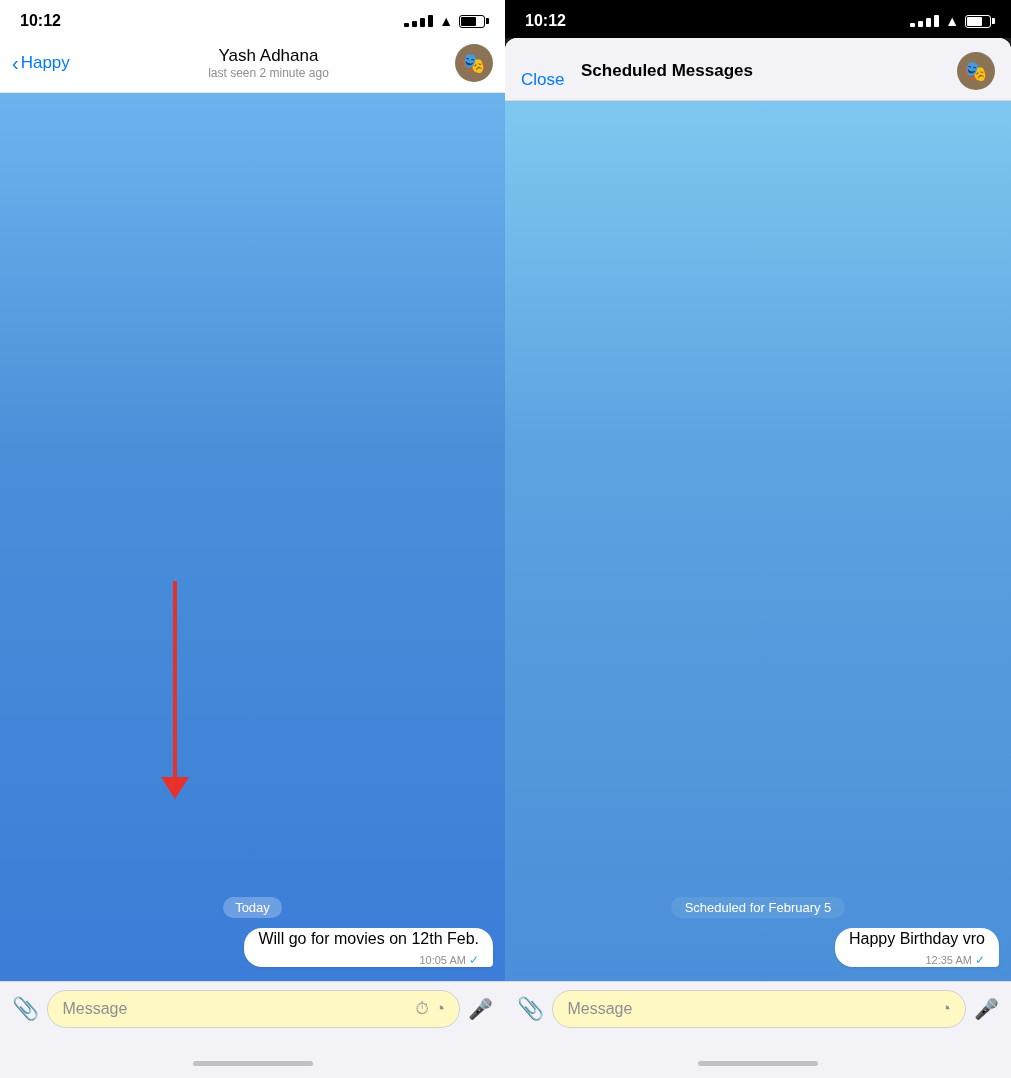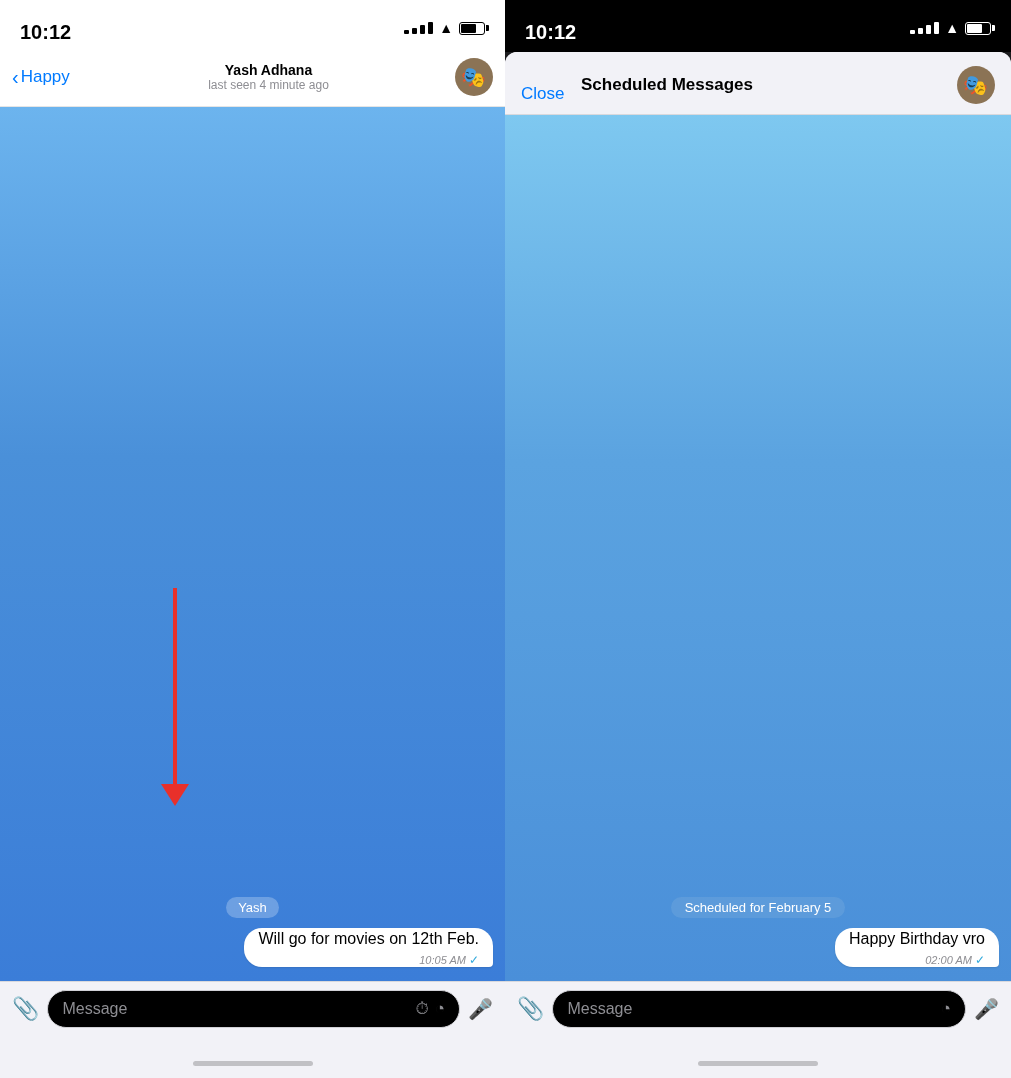--- a/index.html
+++ b/index.html
@@ -40,24 +40,23 @@
       justify-content: space-between;
       align-items: center;
       padding: 12px 20px 8px;
       background: transparent;
       z-index: 10;
     }
     .status-bar.dark {
       background: #000;
     }
     .status-time {
-      font-size: 20px;
+      font-size: 16px;
       font-weight: 600;
       color: #000;
-      margin-top: 9px;
     }
     .status-time.white {
       color: #fff;
     }
     .status-icons {
       display: flex;
       align-items: center;
       gap: 6px;
     }
     .signal-dots {
@@ -134,22 +133,22 @@
       font-weight: 300;
       color: #007AFF;
     }
     .nav-center {
       flex: 1;
       display: flex;
       flex-direction: column;
       align-items: center;
     }
     .nav-title {
-      font-size: 14px;
-      font-weight: 700;
+      font-size: 17px;
+      font-weight: 400;
       color: #000;
     }
     .nav-subtitle {
       font-size: 12px;
       color: #8e8e93;
     }
     .nav-avatar {
       width: 38px;
       height: 38px;
       border-radius: 50%;
@@ -207,21 +206,20 @@
     .message-meta {
       display: flex;
       align-items: center;
       justify-content: flex-end;
       gap: 3px;
       margin-top: 3px;
     }
     .message-time {
       font-size: 11px;
       color: #8e8e93;
-      font-style: italic;
     }
     .message-check {
       color: #34aadc;
       font-size: 12px;
     }
 
     
     .red-arrow-container {
       position: absolute;
       left: 50%;
@@ -258,21 +256,21 @@
       gap: 8px;
       border-top: 1px solid rgba(0,0,0,0.1);
     }
     .input-attach {
       font-size: 22px;
       color: #8e8e93;
       cursor: pointer;
     }
     .input-field-wrap {
       flex: 1;
-      background: #000000;
+      background: #fef9c3;
       border-radius: 20px;
       border: 1px solid #d1d1d6;
       display: flex;
       align-items: center;
       padding: 8px 14px;
       gap: 6px;
     }
     .input-placeholder {
       font-size: 16px;
       color: #8e8e93;
@@ -410,35 +408,35 @@
     </div>
   </div>
 
   <div class="nav-bar">
     <div class="nav-back">
       <span class="chevron">‹</span>
       <span>Happy</span>
     </div>
     <div class="nav-center">
       <span class="nav-title">Yash Adhana</span>
-      <span class="nav-subtitle">last seen 4 minute ago</span>
+      <span class="nav-subtitle">last seen 2 minute ago</span>
     </div>
     <div class="nav-avatar">
       <span>🎭</span>
     </div>
   </div>
 
   <div class="chat-area">
 
     <div class="red-arrow-container">
       <div class="red-arrow"></div>
     </div>
 
     <div class="chat-date-label">
-      <span class="date-badge">Yash</span>
+      <span class="date-badge">Today</span>
     </div>
 
     <div class="message-row">
       <div class="message-bubble">
         <span class="message-text">Will go for movies on 12th Feb.</span>
         <div class="message-meta">
           <span class="message-time">10:05 AM</span>
           <span class="message-check">✓</span>
         </div>
       </div>
@@ -491,21 +489,21 @@
     <div class="right-chat-area">
 
       <div class="scheduled-badge">
         <span class="scheduled-label">Scheduled for February 5</span>
       </div>
 
       <div class="message-row">
         <div class="message-bubble">
           <span class="message-text">Happy Birthday vro</span>
           <div class="message-meta">
-            <span class="message-time">02:00 AM</span>
+            <span class="message-time">12:35 AM</span>
             <span class="message-check">✓</span>
           </div>
         </div>
       </div>
     </div>
 
     <div class="right-input-bar">
       <span class="input-attach">📎</span>
       <div class="input-field-wrap">
         <span class="input-placeholder">Message</span>

